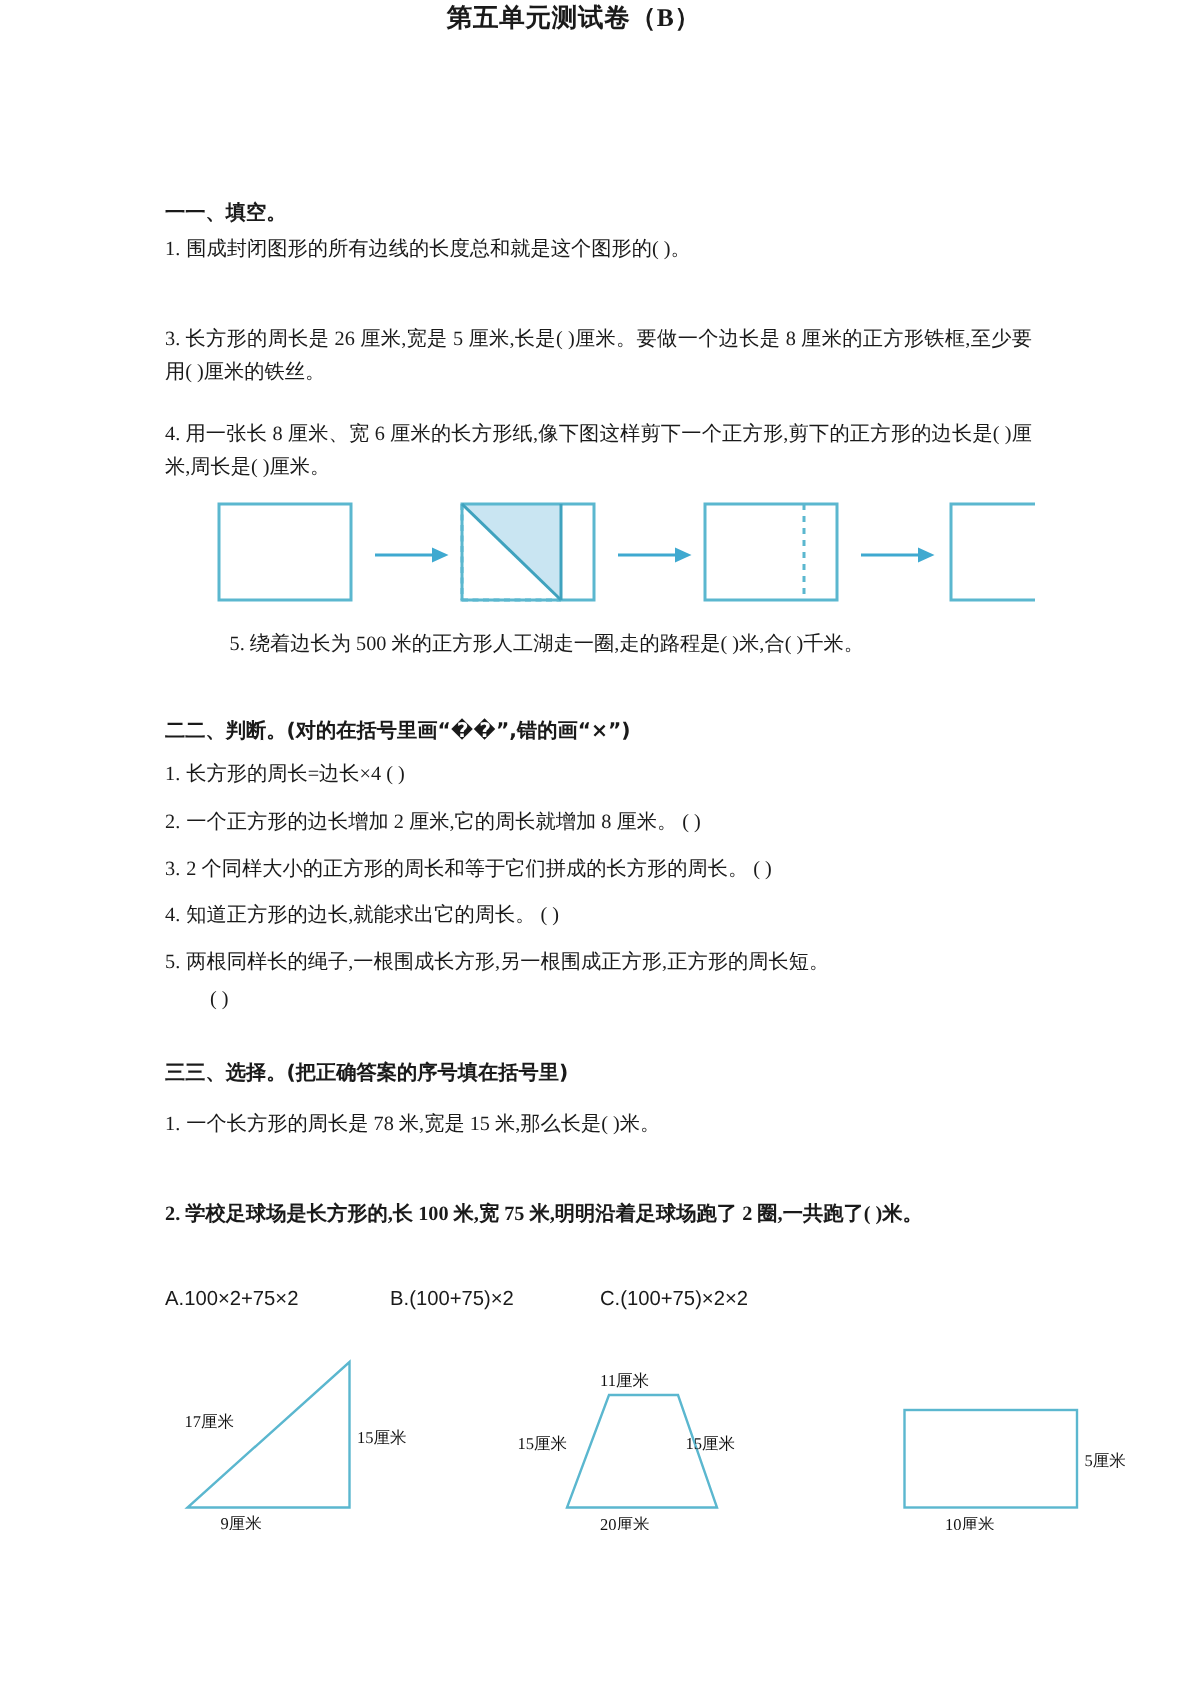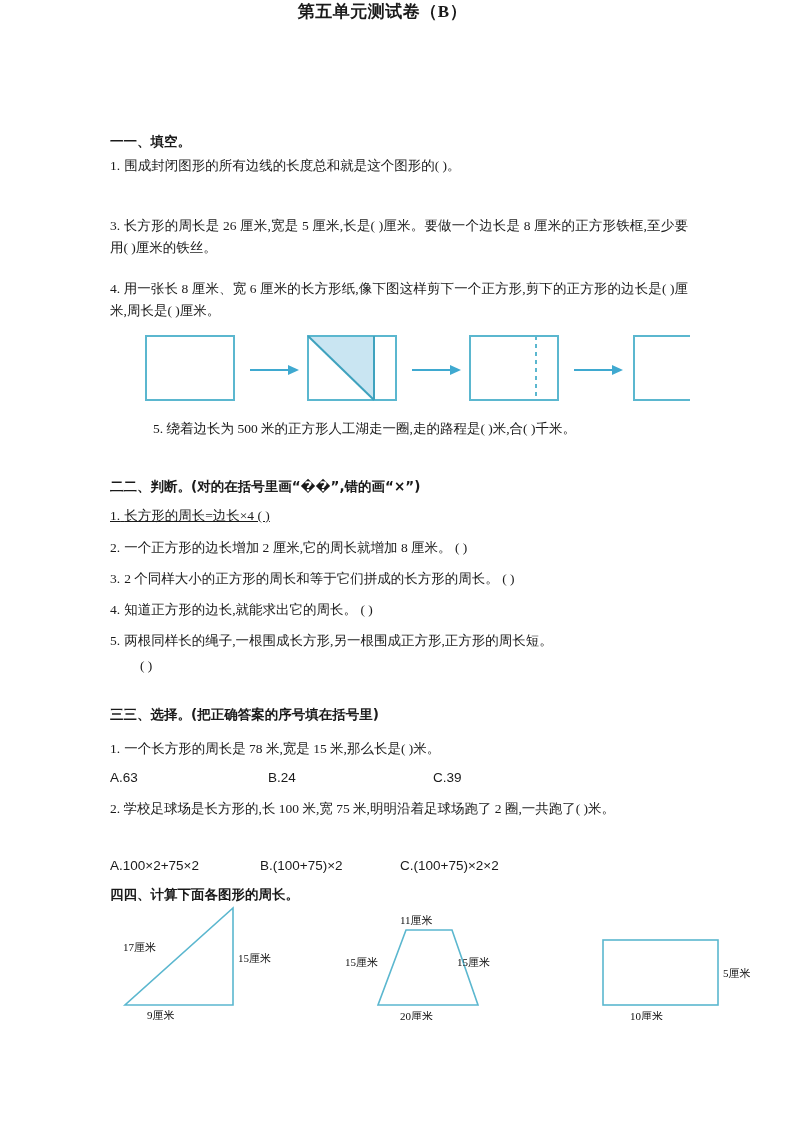--- a/index.html
+++ b/index.html
@@ -159,21 +159,21 @@
     <p class="q" style="text-indent:0;">
       <span>5.</span>
       <span>绕着边长为 500 米的正方形人工湖走一圈,走的路程是(            )米,合(            )千米。</span>
     </p>
   </div>
 
   <div class="blk" style="left:110px; top:478px; width:580px;">
     <div class="section-head">二二、判断。(对的在括号里画“��”,错的画“×”)</div>
   </div>
 
-  <div class="blk" style="left:110px; top:505px; width:580px;text-decoration:underline;">
+  <div class="blk" style="left:110px; top:505px; width:580px;">
     <span class="q">1.</span>
     <span class="q">长方形的周长=边长×4    (        )</span>
   </div>
 
   <div class="blk" style="left:110px; top:537px; width:580px;">
     <span class="q">2.</span>
     <span class="q">一个正方形的边长增加 2 厘米,它的周长就增加 8 厘米。 (        )</span>
   </div>
 
   <div class="blk" style="left:110px; top:568px; width:600px;">
@@ -197,42 +197,34 @@
 
   <div class="blk" style="left:110px; top:706px; width:580px;">
     <div class="section-head">三三、选择。(把正确答案的序号填在括号里)</div>
   </div>
 
   <div class="blk" style="left:110px; top:738px; width:580px;">
     <span class="q">1.</span>
     <span class="q">一个长方形的周长是 78 米,宽是 15 米,那么长是(        )米。</span>
   </div>
 
-  <div class="blk opts" style="left:110px; top:770px; width:580px;">
-    <span style="width:158px;">A.63</span>
-    <span style="width:165px;">B.24</span>
-    <span>C.39</span>
-  </div>
 
   <div class="blk" style="left:110px; top:798px; width:578px;">
-    <p class="q" style="text-indent:0;">
+    <p class="q" style="text-indent:0;font-weight:bold;">
       <span>2.</span>
       <span>学校足球场是长方形的,长 100 米,宽 75 米,明明沿着足球场跑了 2  圈,一共跑了(        )米。</span>
     </p>
   </div>
 
   <div class="blk opts" style="left:110px; top:858px; width:580px;">
     <span style="width:150px;">A.100×2+75×2</span>
     <span style="width:140px;">B.(100+75)×2</span>
     <span>C.(100+75)×2×2</span>
   </div>
 
-  <div class="blk" style="left:110px; top:886px; width:580px;">
-    <div class="section-head">四四、计算下面各图形的周长。</div>
-  </div>
 
   <div class="blk" id="shapes-row" style="top:900px;">
     <svg width="680" height="120" viewBox="0 0 680 120" xmlns="http://www.w3.org/2000/svg">
 
       <g>
         <polygon points="20,105 128,105 128,8 20,105" fill="none" stroke="#5BB7CF" stroke-width="1.6"></polygon>
         <text class="sq-label" x="18" y="51">17厘米</text>
         <text class="sq-label" x="133" y="62">15厘米</text>
         <text class="sq-label" x="42" y="119">9厘米</text>
       </g>

